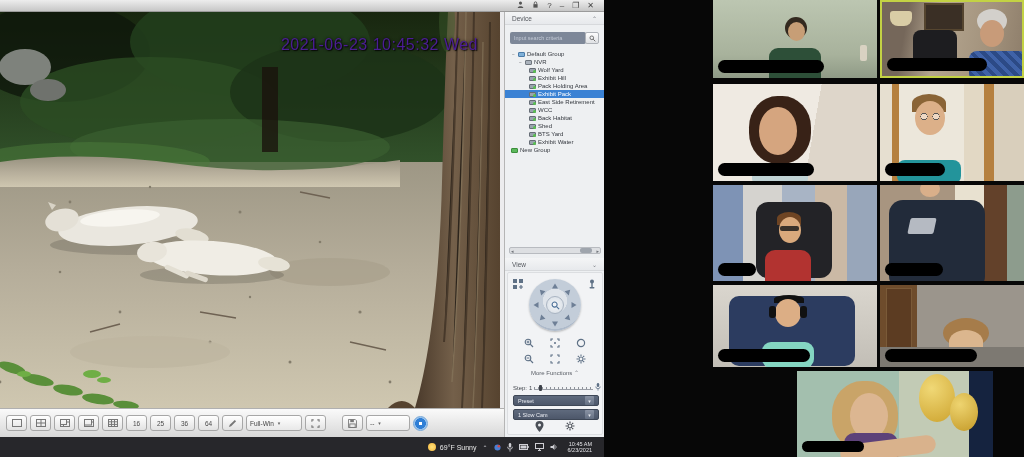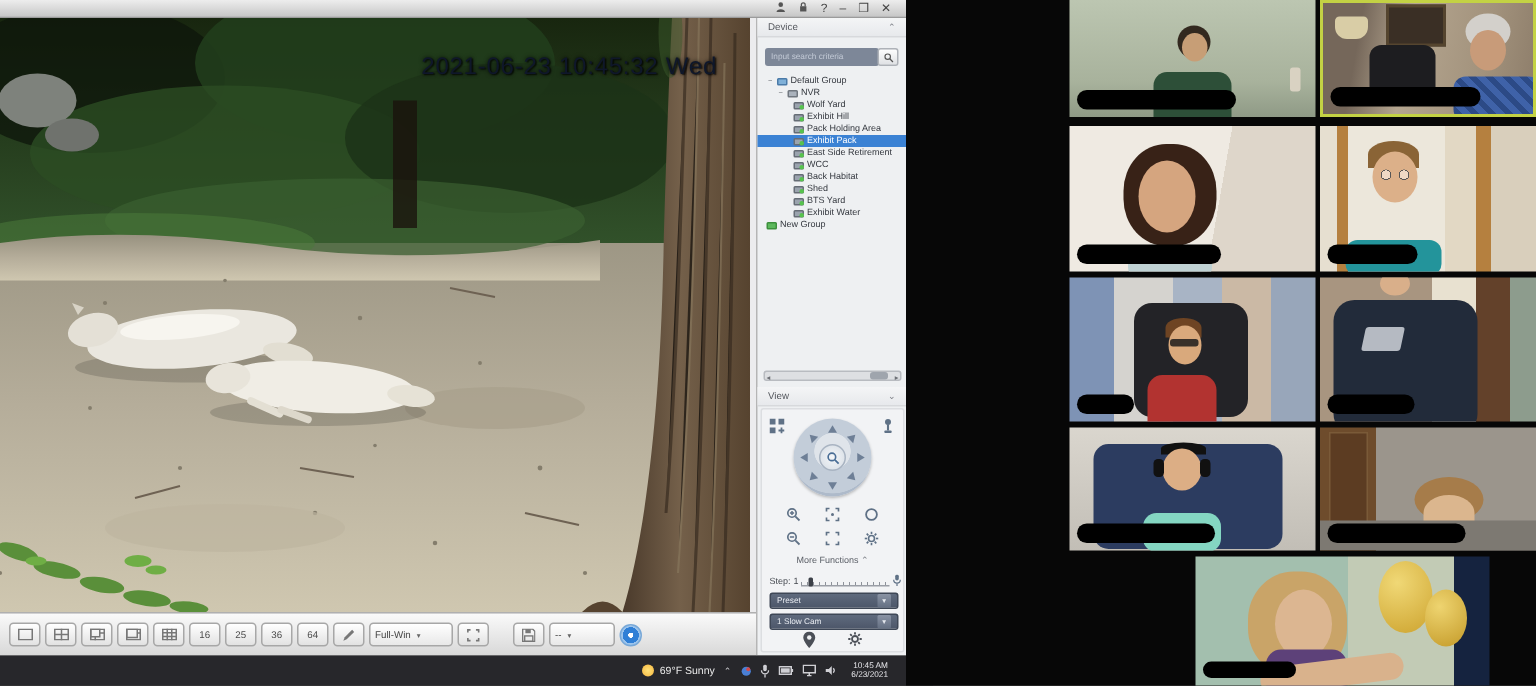--- a/index.html
+++ b/index.html
@@ -7,21 +7,21 @@
               font-family:"Liberation Sans", sans-serif; }
 
   
   #app { position:absolute; left:0; top:0; width:604px; height:437px; background:#ececee; }
   #titlebar { position:absolute; left:0; top:0; width:100%; height:12px;
     background:linear-gradient(#ededed,#c7c7c7); border-bottom:1px solid #9b9b9b;
     display:flex; justify-content:flex-end; align-items:center; gap:8px; padding-right:10px; }
   .tb-ico { font-size:8px; line-height:8px; color:#444; }
   #video { position:absolute; left:0; top:12px; width:500px; height:396px; overflow:hidden; background:#9a9488; }
   #video svg { display:block; }
-  #osd-time { position:absolute; right:22px; top:24px; color:#0f172a; font-size:16px;
+  #osd-time { position:absolute; right:22px; top:24px; color:#4c1d95; font-size:16px;
     letter-spacing:.5px; text-shadow:0 0 3px rgba(0,0,0,.8),1px 1px 1px rgba(0,0,0,.7); }
 
   
   #panel { position:absolute; left:504px; top:12px; width:100px; height:425px;
     background:#eef0f2; border-left:1px solid #b5b5b5; font-size:6px; color:#3c3c3c; }
   .sec-head { position:absolute; left:0; width:100%; height:13px; display:flex; align-items:center;
     justify-content:space-between; padding:0 7px; font-size:6.5px; color:#55585e;
     background:linear-gradient(#f4f5f6,#e7e9ec); border-bottom:1px solid #d7d9dc; }
   .chev { font-size:6px; color:#7a7d84; }
   #search-box { position:absolute; left:5px; top:20px; width:76px; height:12px;

